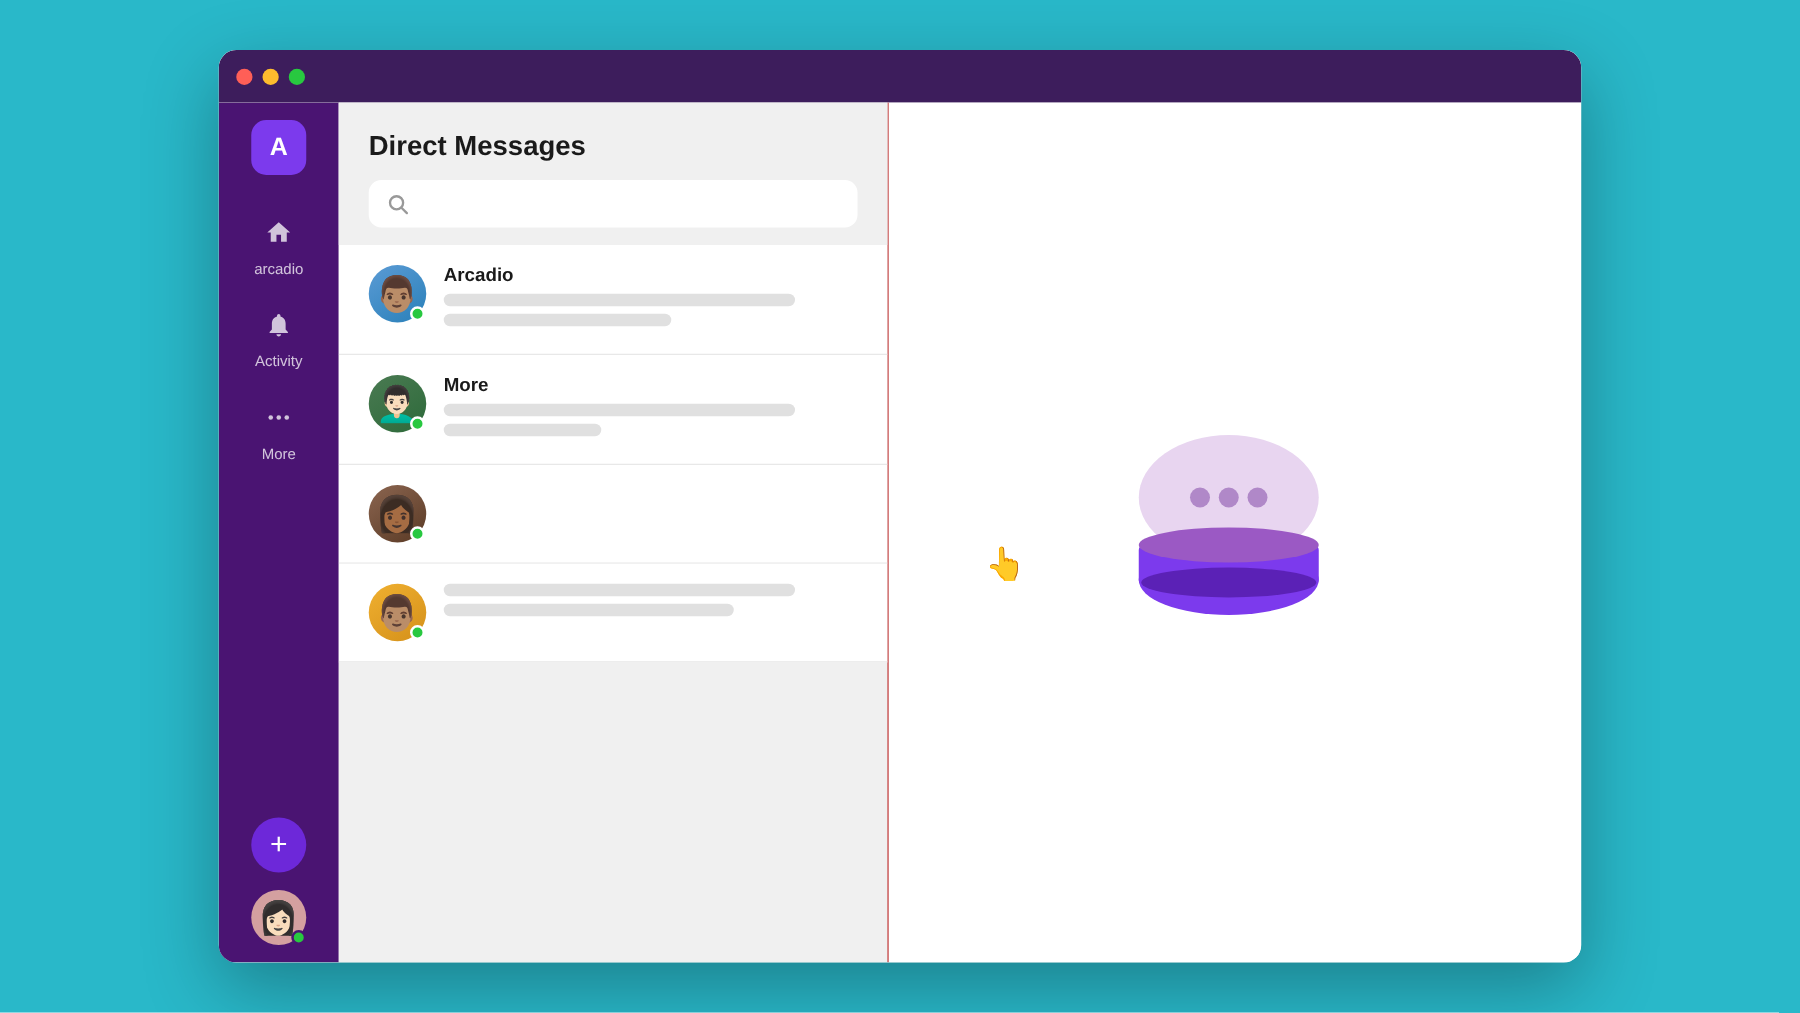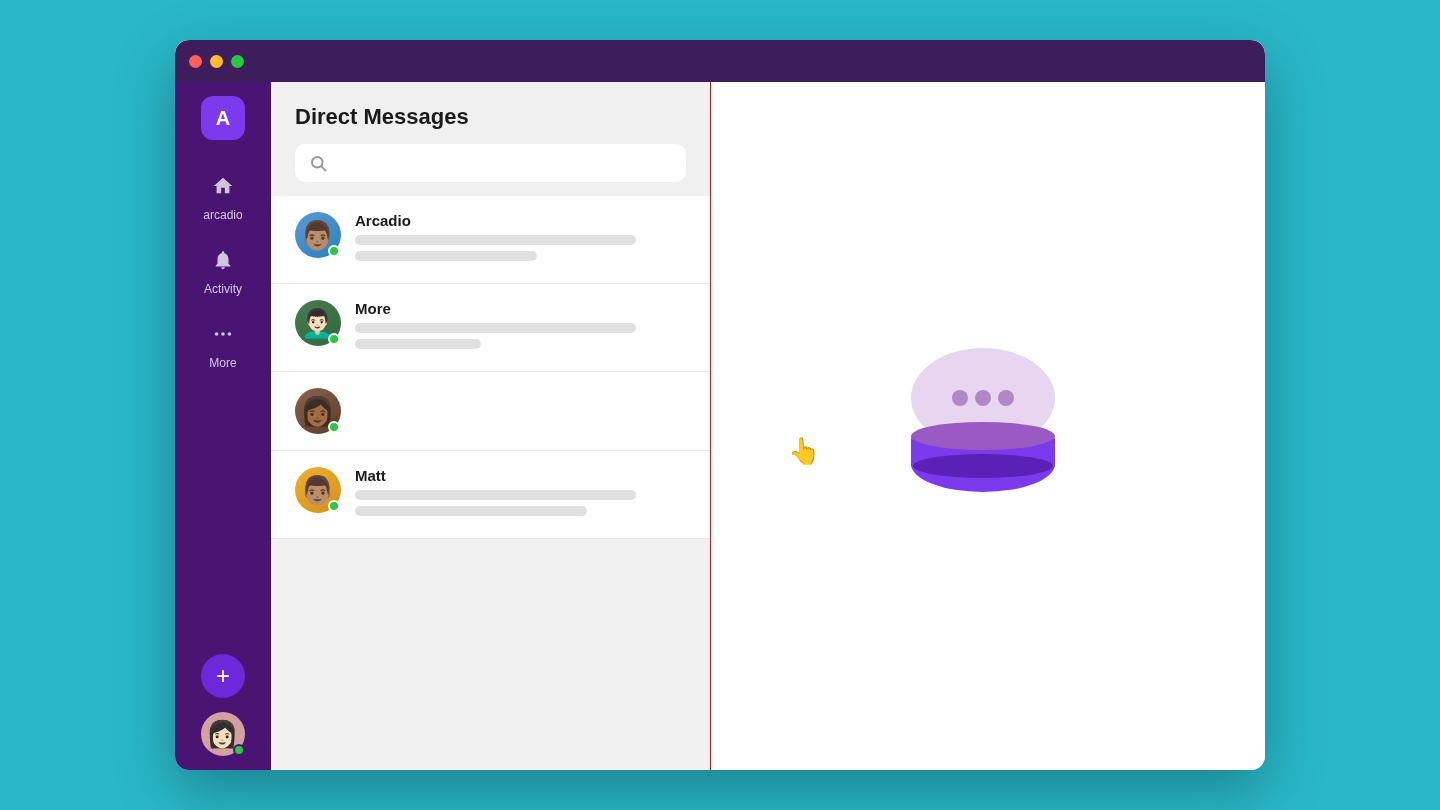--- a/index.html
+++ b/index.html
@@ -427,21 +427,20 @@
             <div class="dm-status-dot"></div>
           </div>
         </div>
 
         <div class="dm-item">
           <div class="dm-avatar-wrap">
             <div class="dm-avatar avatar-matt" style="background:linear-gradient(145deg,#f0b030,#d4901a);">👨🏽</div>
             <div class="dm-status-dot"></div>
           </div>
           <div class="dm-info">
-            <div class="dm-name">Matt</div>
             <div class="dm-preview-line long"></div>
             <div class="dm-preview-line med"></div>
           </div>
         </div>
 
       </div>
     </div>
 
     <div class="main-content">
 

